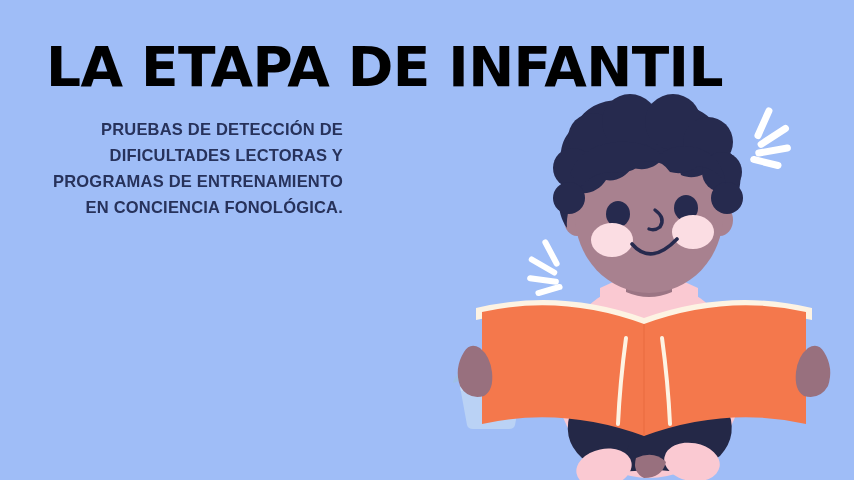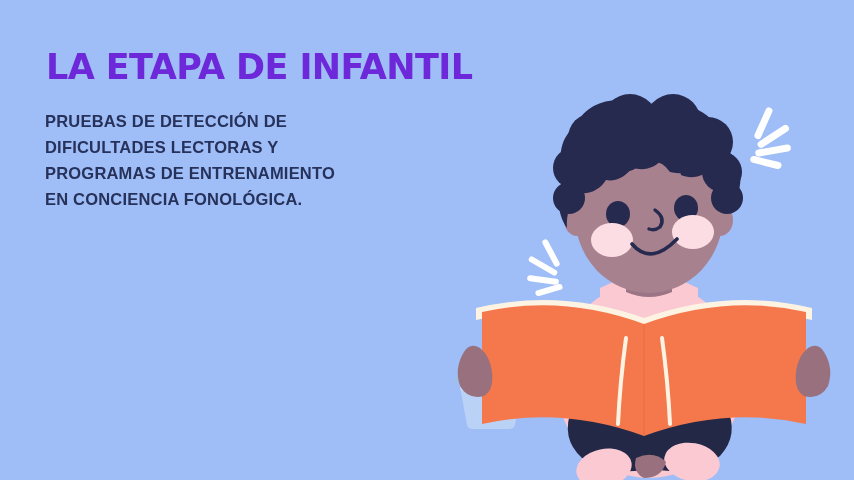--- a/index.html
+++ b/index.html
@@ -22,39 +22,39 @@
     width: 520px;
     height: 480px;
     pointer-events: none;
   }
   .slide-title {
     position: absolute;
     left: 46px;
     top: 44px;
     width: 460px;
     margin: 0;
-    font-size: 35px;
+    font-size: 55px;
     line-height: 46px;
     font-weight: 800;
     letter-spacing: -0.6px;
-    color: #6d28d9;
+    color: #000000;
     font-family: "DejaVu Sans", sans-serif;
     white-space: nowrap;
   }
   .slide-subtitle {
     position: absolute;
     left: 45px;
     top: 108px;
     width: 290px;
-    margin: 0;
+    margin: 8px;
     font-size: 16.5px;
     line-height: 26px;
     font-weight: bold;
     letter-spacing: 0.2px;
-    text-align: left;
+    text-align: right;
     color: #27325B;
     font-family: "Liberation Sans", sans-serif;
   }
   .illustration {
     position: absolute;
     left: 430px;
     top: 80px;
     width: 424px;
     height: 400px;
   }

